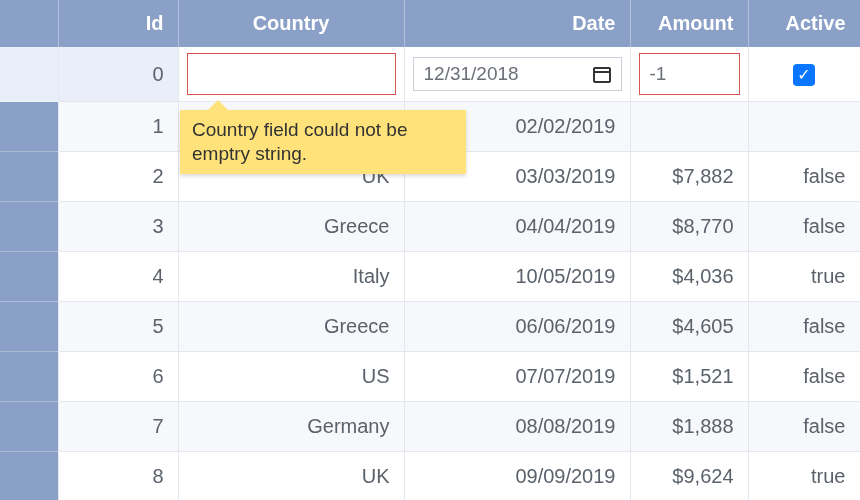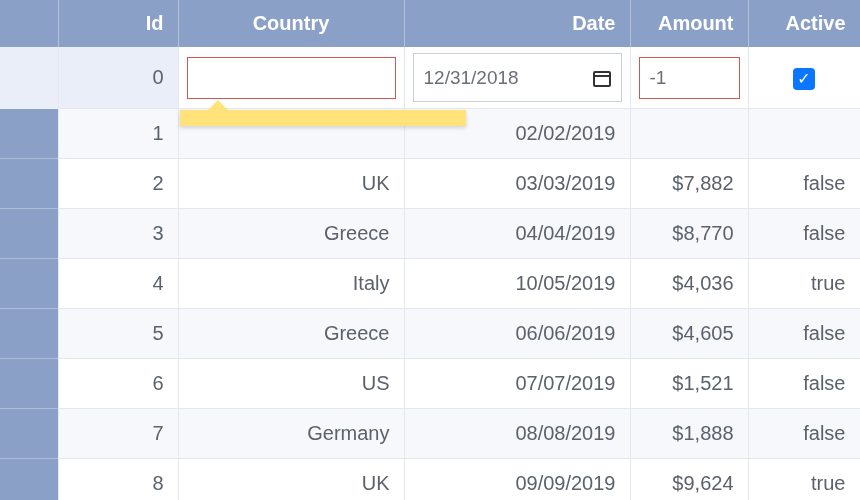--- a/index.html
+++ b/index.html
@@ -48,21 +48,21 @@
     }
     td.right { text-align: right; }
     td.left { text-align: right; }
     .sel-edit { background: #e9eef8 !important; }
     .id-edit { background: #e9eef8 !important; }
     .edit-cell { padding: 6px 8px !important; }
     .input-box {
       width: 100%;
       border: 1px solid #c9d0da;
       background: #fff;
-      height: 49px;
+      height: 34px;
       padding: 0 10px;
       font-size: 19px;
       color: #6b7078;
       display: flex;
       align-items: center;
       justify-content: space-between;
     }
     .input-plain {
       width: 100%;
       border: 1px solid #c9d0da;
@@ -233,14 +233,15 @@
           <td class="left">UK</td>
           <td class="right">09/09/2019</td>
           <td class="right">$9,624</td>
           <td class="right">true</td>
         </tr>
       </tbody>
 </table>
 
 <div class="tooltip country">
   <div class="arrow"></div>
+  <span>Country field could not be emptry string.</span>
 </div>
 </div>
 
 </body></html>

